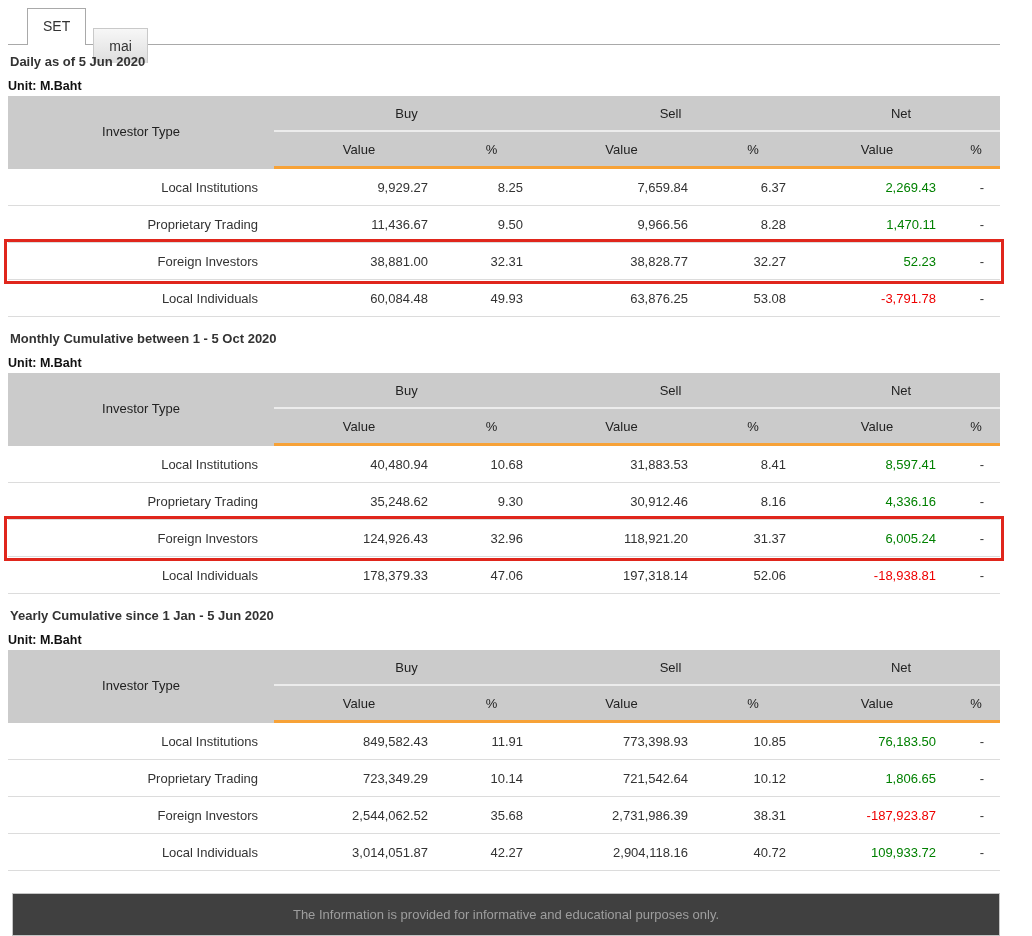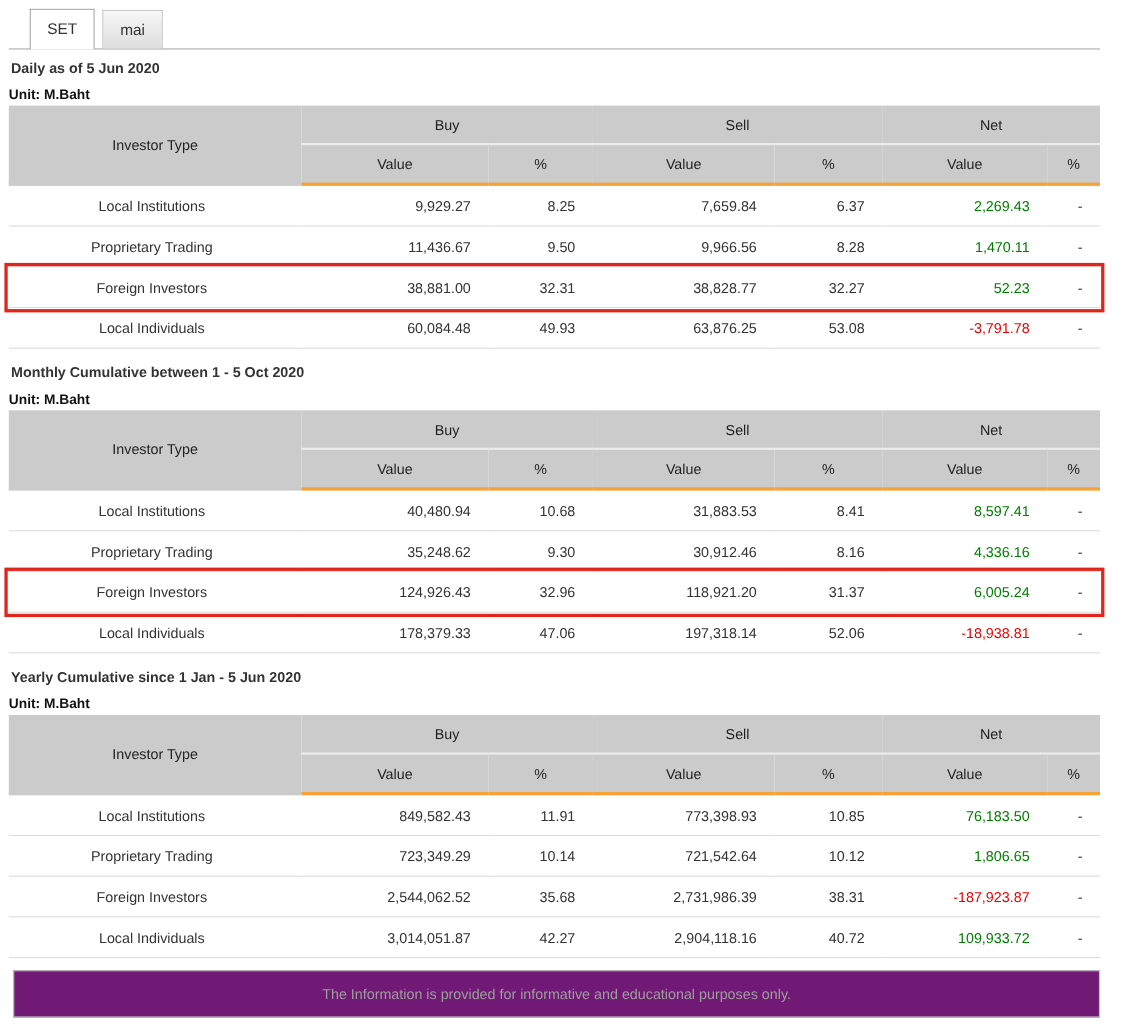--- a/index.html
+++ b/index.html
@@ -7,21 +7,21 @@
   body {
     width: 1032px; height: 936px;
     font-family: "Liberation Sans", "DejaVu Sans", sans-serif;
     color: #333;
     overflow: hidden;
   }
   .page { padding: 8px 32px 0 8px; }
 
   
   .tabbar {
-    display: flex; align-items: flex-end; gap: 7px;
+    display: flex; align-items: flex-start; gap: 7px;
     padding-left: 19px;
     border-bottom: 1px solid #a9a9a9;
     height: 37px;
   }
   .tab {
     font-size: 14px; color: #333;
     padding: 9px 15px 9px 15px;
     cursor: pointer;
     text-align: center;
   }
@@ -64,30 +64,30 @@
     border-top: 2px solid #ececec;
     border-bottom: 3px solid #f7a237;
   }
   tbody td {
     font-size: 13px; color: #333;
     border-bottom: 1px solid #dcdcdc;
     padding: 11px 16px 10px 0;
     text-align: right;
     background: #fff;
   }
-  tbody td.name { text-align: center; padding-left: 10px; }
+  tbody td.name { text-align: right; padding-left: 10px; }
   td.pos { color: #008000; }
   td.neg { color: #ee0000; }
   tr.highlighted { outline: 3px solid #e0261c; outline-offset: 1px; }
 
   
   .disclaimer {
-    margin: 11px 0 0 4px;
+    margin: 22px 0 0 4px;
     width: 988px; height: 43px;
-    background: #701a75;
+    background: #404040;
     border: 1px solid #c5c5c5;
     color: #9e9e9e;
     font-size: 13px;
     text-align: center;
     line-height: 41px;
   }
 </style>
 </head>
 <body>
 

